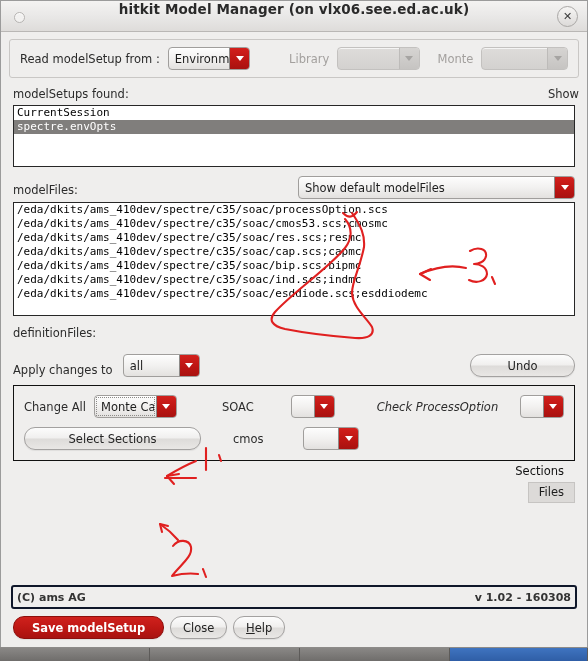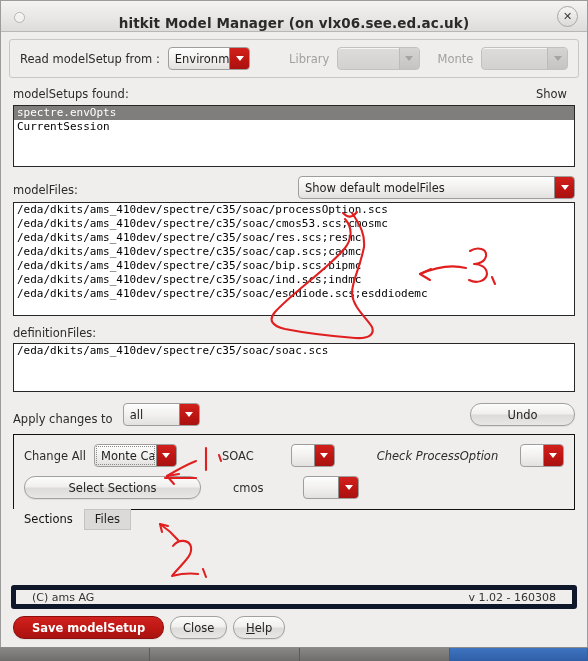--- a/index.html
+++ b/index.html
@@ -25,21 +25,21 @@
     flex-direction: column;
   }
   
   .titlebar {
     height: 30px;
     flex: none;
     background: linear-gradient(to bottom, #f4f3f2 0%, #e8e7e6 55%, #dedcda 100%);
     border-bottom: 1px solid #b9b7b5;
     position: relative;
     display: flex;
-    align-items: flex-end;
+    align-items: flex-start;
     justify-content: center;
   }
   .title-text {
     font-size: 13.5px;
     font-weight: bold;
     color: #2a2a2a;
     letter-spacing: 0.1px;
   }
   .title-dot {
     position: absolute;
@@ -168,29 +168,30 @@
     color: #1d1d1d;
     border: 1px solid transparent;
     cursor: pointer;
   }
   .tab.active { background: #efeeed; color: #111; }
   .tab.inactive { background: #dcdad8; border-color: #c6c4c2; }
 
   
   .statusbar {
     height: 24px;
-    border: 5px solid #0f172a;
+    border: 2px solid #0f172a;
     border-radius: 3px;
     background: #efeeed;
     display: flex; align-items: center;
     justify-content: space-between;
-    padding: 0 16px;
+    padding: 0 4px;
     font-size: 11px;
     color: #333;
     box-sizing: border-box;
+    font-weight: bold;
   }
   .taskbar {
     position: absolute;
     left: 0; bottom: 0;
     width: 588px; height: 13px;
     background: #cfcdcb;
     border-top: 1px solid #8d8b89;
     display: flex;
     align-items: flex-start;
     overflow: hidden;
@@ -250,29 +251,29 @@
         <span class="lbl dim" style="margin-left:10px;">Monte</span>
         <span class="combo disabled" style="width:118px;">
           <span class="val"></span>
           <span class="arrow">
               <i></i>
             </span>
         </span>
       </div>
     </div>
 
-    <div class="row" style="justify-content:space-between;margin:0 12px 4px 4px;align-items:flex-end;">
+    <div class="row" style="justify-content:space-between;margin:0 0 4px 4px;align-items:flex-end;">
       <span class="lbl">modelSetups found:</span>
       <span class="row" style="gap:10px;flex-direction:column;">
         <span class="lbl">Show</span>
       </span>
     </div>
     <div class="listbox" style="height:62px;margin:0 4px;">
+      <div class="item">CurrentSession</div>
       <div class="item sel">spectre.envOpts</div>
-      <div class="item">CurrentSession</div>
     </div>
 
     <div class="row" style="justify-content:space-between;align-items:flex-end;margin:9px 4px 3px 4px;gap:8px;">
       <span class="lbl" style="margin-bottom:2px;">modelFiles:</span>
       <span class="combo" style="width:275px;">
         <span class="val">Show default modelFiles</span>
         <span class="arrow">
             <i></i>
           </span>
       </span>
@@ -281,23 +282,20 @@
       <div class="item">/eda/dkits/ams_410dev/spectre/c35/soac/processOption.scs</div>
       <div class="item">/eda/dkits/ams_410dev/spectre/c35/soac/cmos53.scs;cmosmc</div>
       <div class="item">/eda/dkits/ams_410dev/spectre/c35/soac/res.scs;resmc</div>
       <div class="item">/eda/dkits/ams_410dev/spectre/c35/soac/cap.scs;capmc</div>
       <div class="item">/eda/dkits/ams_410dev/spectre/c35/soac/bip.scs;bipmc</div>
       <div class="item">/eda/dkits/ams_410dev/spectre/c35/soac/ind.scs;indmc</div>
       <div class="item">/eda/dkits/ams_410dev/spectre/c35/soac/esddiode.scs;esddiodemc</div>
     </div>
 
     <div class="lbl" style="margin:10px 4px 3px 4px;">definitionFiles:</div>
-    <div class="listbox" style="height:49px;margin:0 4px;">
-      <div class="item">/eda/dkits/ams_410dev/spectre/c35/soac/soac.scs</div>
-    </div>
 
     <div class="row" style="justify-content:space-between;margin:11px 4px 8px 4px;">
       <span class="row" style="gap:10px;align-items:flex-end;">
         <span class="lbl">Apply changes to</span>
         <span class="combo" style="width:75px;">
           <span class="val">all</span>
           <span class="arrow">
               <i></i>
             </span>
         </span>
@@ -334,21 +332,21 @@
         <span class="lbl" style="width:70px;margin-left:32px;">cmos</span>
         <span class="combo" style="width:54px;">
           <span class="val"></span>
           <span class="arrow">
               <i></i>
             </span>
         </span>
       </div>
     </div>
 
-    <div class="tabbar" style="margin:0 4px;border-top:1px solid #111;">
+    <div class="tabbar" style="margin:0 4px;border-top:1px solid #111;flex-direction:column;">
       <span class="tab active">Sections</span>
       <span class="tab inactive">Files</span>
     </div>
 
     <div style="flex:1;"></div>
 
     <div class="statusbar" style="margin:0 2px 7px 2px;">
       <span>(C) ams AG</span>
       <span>v 1.02 - 160308</span>
     </div>

